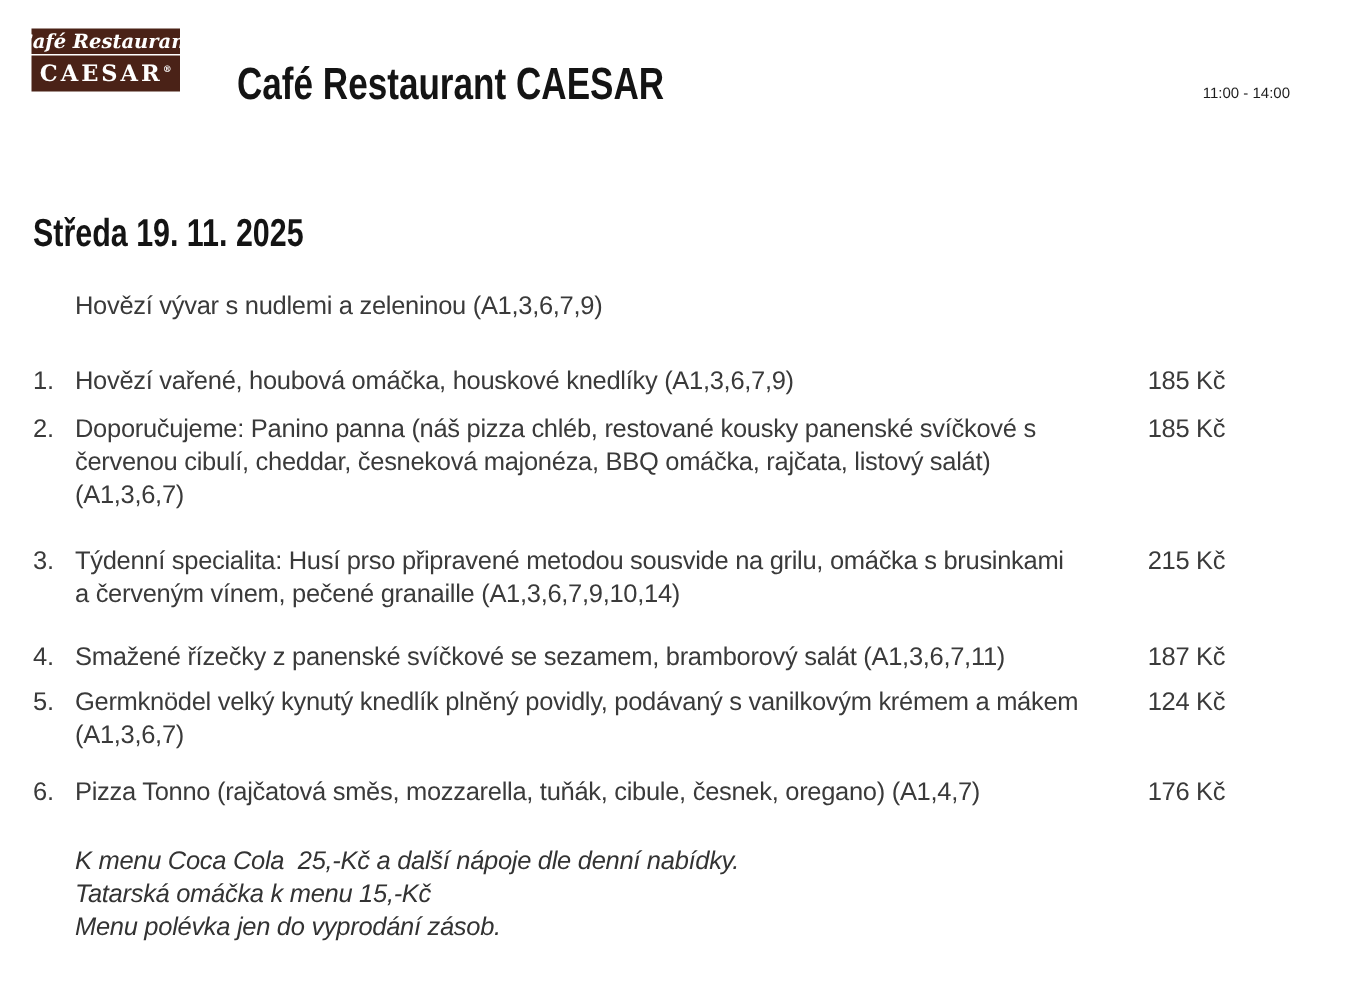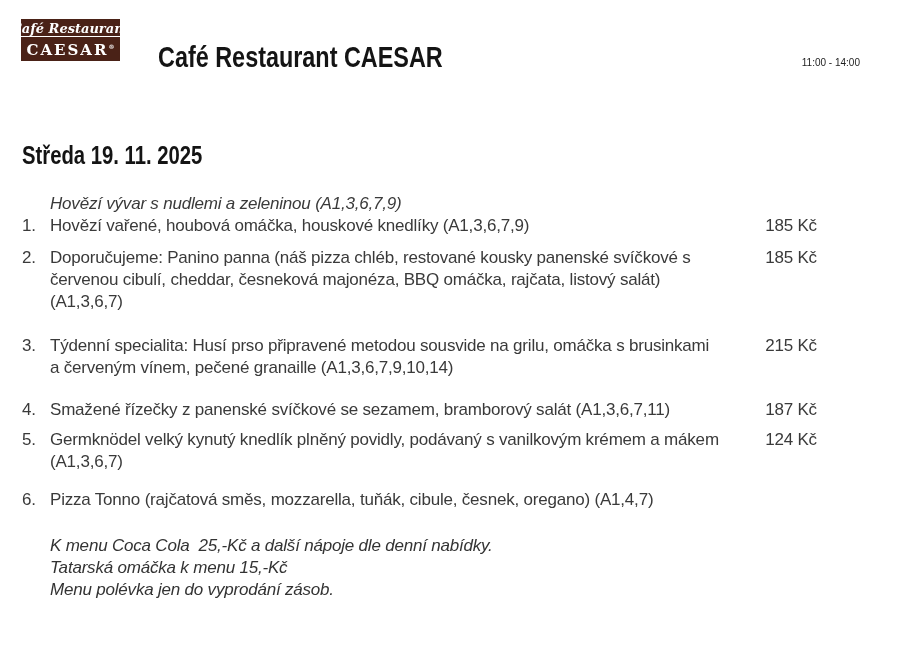--- a/index.html
+++ b/index.html
@@ -91,21 +91,21 @@
   .menu {
     position: absolute;
     left: 22px; top: 193px;
     width: 838px;
     font-size: 17px;
     line-height: 22px;
     letter-spacing: -0.2px;
   }
   .soup-row {
     padding-left: 28px;
-    font-style: italic;
+    margin-bottom: 28px;
   }
   .item-row {
     display: grid;
     grid-template-columns: 28px 672px 1fr;
     align-items: start;
   }
   .item-num { text-align: left; }
   .item-price { text-align: center; white-space: nowrap; }
   .mb-r1 { margin-bottom: 10px; }
   .mb-r2 { margin-bottom: 22px; }
@@ -174,20 +174,21 @@
 
     <div class="item-row mb-r5">
       <span class="item-num">5.</span>
       <span class="item-text">Germknödel velký kynutý knedlík plněný povidly, podávaný s vanilkovým krémem a mákem (A1,3,6,7)</span>
       <span class="item-price">124 Kč</span>
     </div>
 
     <div class="item-row mb-r6">
       <span class="item-num">6.</span>
       <span class="item-text">Pizza Tonno (rajčatová směs, mozzarella, tuňák, cibule, česnek, oregano) (A1,4,7)</span>
+      <span class="item-price">176 Kč</span>
     </div>
 
     <div class="notes">
       <div class="note-line">K menu Coca Cola  25,-Kč a další nápoje dle denní nabídky.</div>
       <div class="note-line">Tatarská omáčka k menu 15,-Kč</div>
       <div class="note-line">Menu polévka jen do vyprodání zásob.</div>
     </div>
 
   </div>
 </div>

